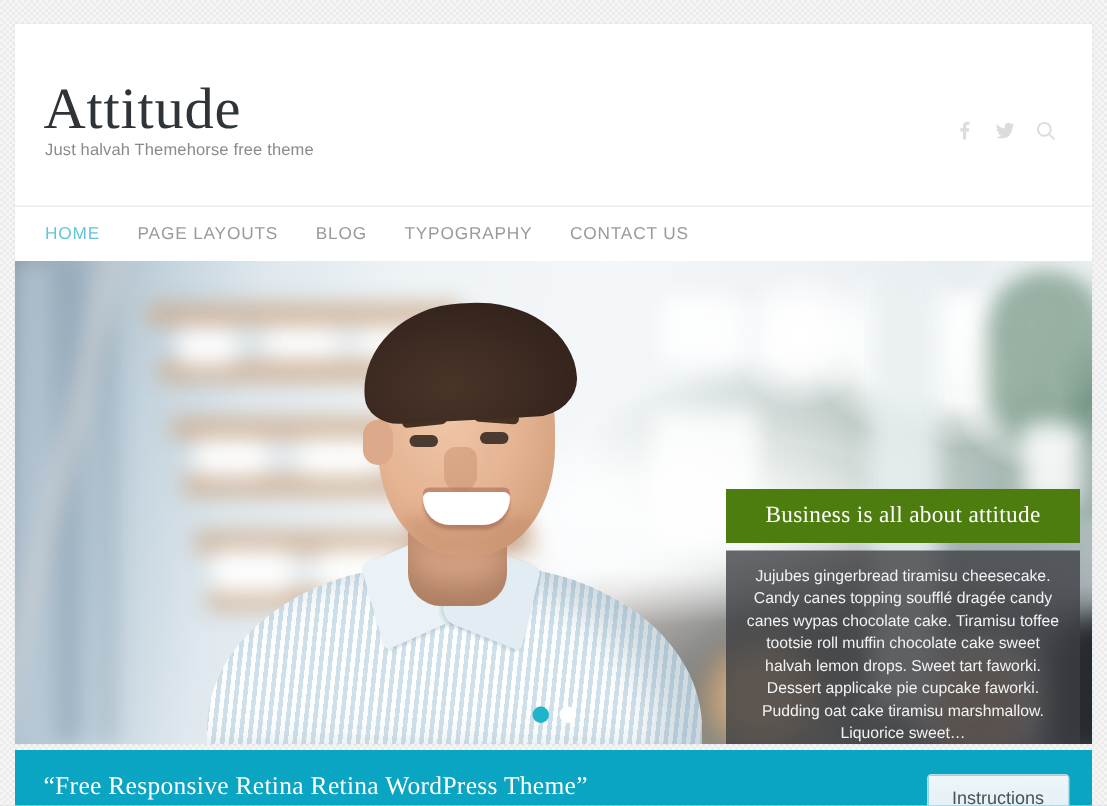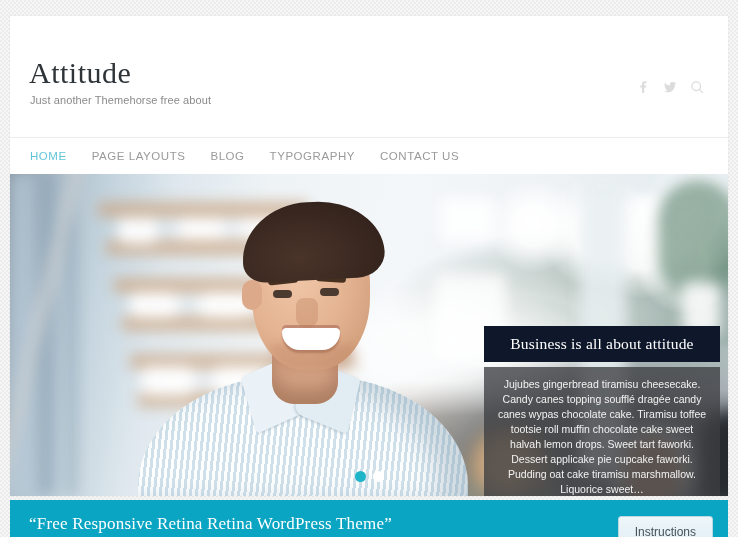--- a/index.html
+++ b/index.html
@@ -45,21 +45,21 @@
     padding: 0;
     box-sizing: border-box;
   }
   .branding {
     position: absolute;
     left: 19px;
     top: 40px;
   }
   .site-title {
     font-family: "Liberation Serif", serif;
-    font-size: 30px;
+    font-size: 39px;
     line-height: 34px;
     font-weight: normal;
     letter-spacing: 0.5px;
     color: #2f3438;
     margin: 0;
   }
   .site-description {
     font-size: 11px;
     line-height: 14px;
     color: #8a8a8a;
@@ -275,21 +275,21 @@
   .bs-pillar { left: 570px; top: 0; width: 46px; height: 300px; background: #e8eef1; opacity: .9; }
 
   
   .slide-caption {
     position: absolute;
     left: 474px;
     top: 152px;
     width: 236px;
   }
   .caption-title {
-    background: #0f172a;
+    background: #4d7c0f;
     color: #ffffff;
     font-family: "Liberation Serif", serif;
     font-size: 15.5px;
     line-height: 19px;
     font-weight: normal;
     padding: 8px 12px 9px;
     margin: 0;
     text-align: center;
     letter-spacing: 0.2px;
     white-space: nowrap;
@@ -366,21 +366,21 @@
 <body>
 
 <div class="page-bg"></div>
 
 <div class="wrapper">
 
   <div class="site-header">
 
     <div class="branding">
       <h1 class="site-title">Attitude</h1>
-      <div class="site-description">Just another Themehorse free about</div>
+      <div class="site-description">Just halvah Themehorse free theme</div>
     </div>
 
     <div class="social-icons">
       <a class="s-ico" href="#" title="Facebook">
         <svg width="14" height="14" viewBox="0 0 14 14" aria-hidden="true">
           <path d="M8.2 13V7.6h1.8l.27-2.1H8.2V4.16c0-.6.17-1.02 1.04-1.02h1.1V1.26A14.6 14.6 0 0 0 8.74 1.18c-1.6 0-2.7.98-2.7 2.78V5.5H4.26v2.1h1.78V13z" fill="currentColor"></path>
         </svg>
       </a>
       <a class="s-ico" href="#" title="Twitter">
         <svg width="14" height="14" viewBox="0 0 14 14" aria-hidden="true">

